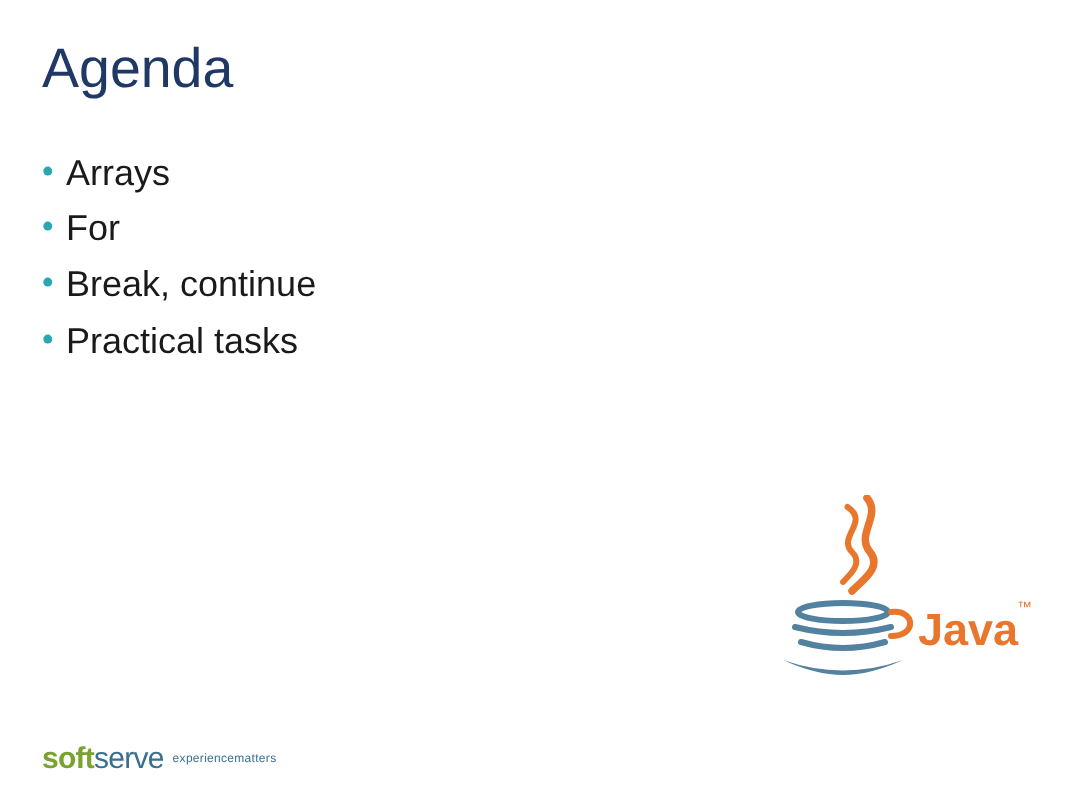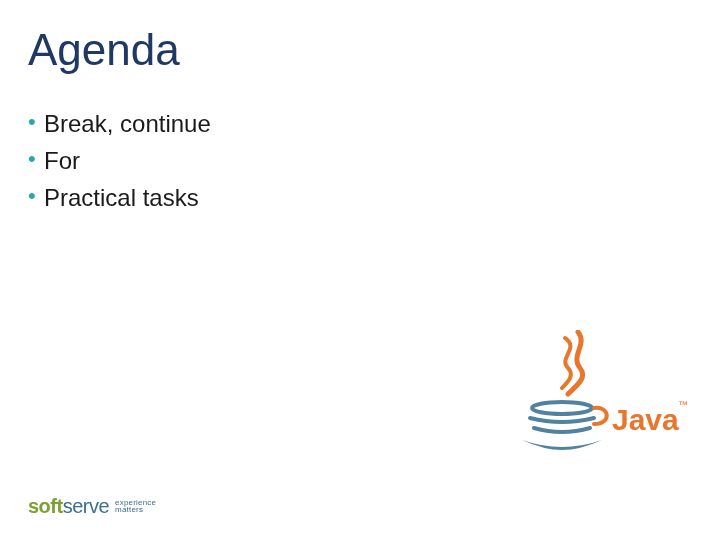--- a/index.html
+++ b/index.html
@@ -6,21 +6,21 @@
   body {
     width: 720px;
     height: 540px;
     background: #ffffff;
     font-family: Tahoma, Verdana, Arial, sans-serif;
     position: relative;
     overflow: hidden;
   }
   .title {
     color: #1f3864;
-    font-size: 44px;
+    font-size: 37px;
     font-weight: 400;
     padding: 25px 0 0 28px;
   }
   .bullets {
     padding: 30px 0 0 28px;
     list-style: none;
   }
   .bullets li {
     font-size: 24px;
     color: #1a1a1a;
@@ -57,38 +57,39 @@
     letter-spacing: -0.5px;
   }
   .footer-logo .serve {
     color: #3a6f8f;
     font-size: 20px;
     font-weight: 400;
     letter-spacing: -0.5px;
   }
   .footer-logo .tagline {
     display: inline-flex;
-    flex-direction: column;
+    flex-direction: row;
     margin-left: 6px;
     line-height: 0.85;
   }
   .footer-logo .tagline span {
     color: #3a6f8f;
     font-size: 8px;
     letter-spacing: 0.2px;
   }
 </style>
 </head>
 <body>
 
 <h1 class="title">Agenda</h1>
 
 <ul class="bullets">
+  <li>Arrays</li>
+  <li>For</li>
   <li>Break, continue</li>
-  <li>For</li>
   <li>Practical tasks</li>
 </ul>
 
 <div class="java-logo">
   <svg viewBox="0 0 180 130" xmlns="http://www.w3.org/2000/svg">
 
     <path d="M 55 8 C 70 18, 48 28, 58 38 C 65 45, 58 52, 52 58" stroke="#e8762d" stroke-width="4" fill="none" stroke-linecap="round"></path>
     <path d="M 68 2 C 78 14, 60 26, 70 38 C 78 48, 66 56, 58 64" stroke="#e8762d" stroke-width="5" fill="none" stroke-linecap="round"></path>
 
     <ellipse cx="52" cy="78" rx="30" ry="6" fill="none" stroke="#5382a1" stroke-width="4"></ellipse>

